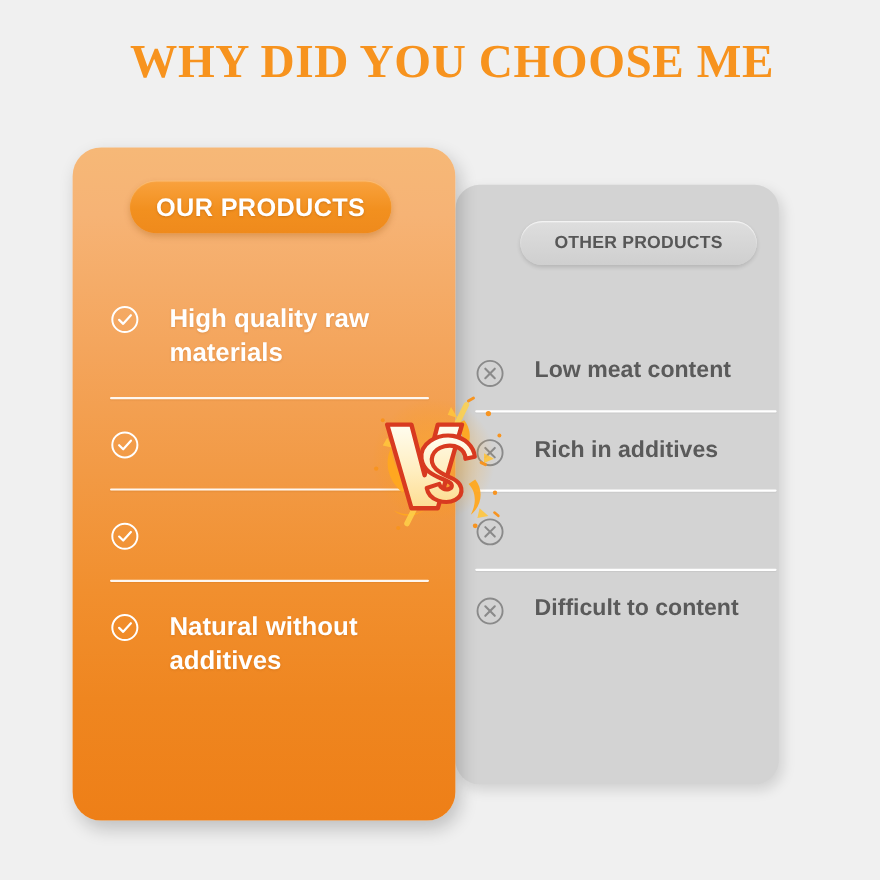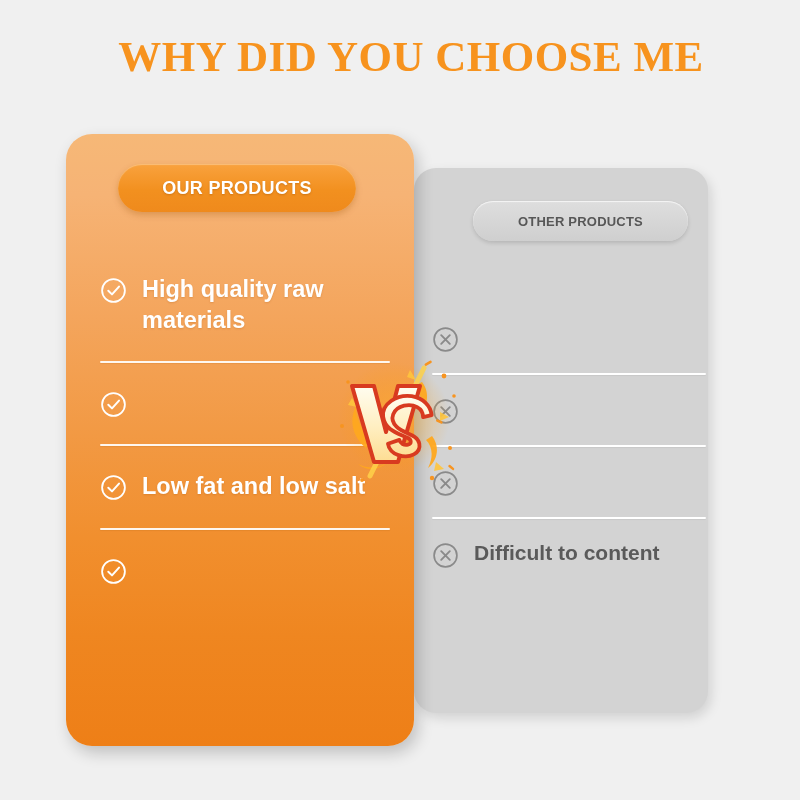--- a/index.html
+++ b/index.html
@@ -72,21 +72,21 @@
     height: 48px;
     border-radius: 24px;
     background: linear-gradient(180deg, #f9a23e 0%, #f2901f 55%, #ef8a1c 100%);
     box-shadow: 0 3px 6px rgba(150,80,0,0.28), inset 0 1px 1px rgba(255,255,255,0.32);
     display: flex;
     align-items: center;
     justify-content: center;
   }
   #badge-our-products .badge-text {
     color: #ffffff;
-    font-size: 18px;
+    font-size: 23px;
     font-weight: bold;
     letter-spacing: 0.3px;
     text-shadow: 0 1px 2px rgba(140,70,0,0.35);
     white-space: nowrap;
   }
 
   #badge-other-products {
     position: absolute;
     left: 59px;
     top: 33px;
@@ -94,21 +94,21 @@
     height: 40px;
     border-radius: 20px;
     background: linear-gradient(180deg, #dedede 0%, #d5d5d5 60%, #cfcfcf 100%);
     box-shadow: 0 2px 4px rgba(0,0,0,0.14), inset 0 1px 1px rgba(255,255,255,0.7);
     display: flex;
     align-items: center;
     justify-content: center;
   }
   #badge-other-products .badge-text {
     color: #575757;
-    font-size: 13px;
+    font-size: 16px;
     font-weight: bold;
     letter-spacing: 0.2px;
     white-space: nowrap;
   }
 
   
   .list {
     position: absolute;
     box-sizing: border-box;
   }
@@ -119,21 +119,21 @@
   }
   #list-other {
     left: 18px;
     top: 155px;
     width: 274px;
   }
 
   .list-item {
     display: flex;
     align-items: flex-start;
-    gap: 15px;
+    gap: 27px;
   }
   .item-icon {
     flex: 0 0 auto;
     width: 27px;
     height: 27px;
     margin-top: 3px;
   }
   .item-icon svg { display: block; width: 27px; height: 27px; }
 
   .item-label {
@@ -193,33 +193,35 @@
 
   <div class="list" id="list-other">
 
     <div class="list-item">
       <span class="item-icon">
         <svg viewBox="0 0 27 27">
           <circle cx="13.5" cy="13.5" r="11.4" fill="none" stroke="#8a8a8a" stroke-width="1.7"></circle>
           <path d="M9.2 9.2 L17.8 17.8 M17.8 9.2 L9.2 17.8" stroke="#8a8a8a" stroke-width="1.9" stroke-linecap="round"></path>
         </svg>
       </span>
+      <span class="item-label">Low meat content</span>
     </div>
 
     <div class="row-gap-a"></div>
     <div class="divider"></div>
     <div class="row-gap-b"></div>
 
     <div class="list-item">
       <span class="item-icon">
         <svg viewBox="0 0 27 27">
           <circle cx="13.5" cy="13.5" r="11.4" fill="none" stroke="#8a8a8a" stroke-width="1.7"></circle>
           <path d="M9.2 9.2 L17.8 17.8 M17.8 9.2 L9.2 17.8" stroke="#8a8a8a" stroke-width="1.9" stroke-linecap="round"></path>
         </svg>
       </span>
+      <span class="item-label">Rich in additives</span>
     </div>
 
     <div class="row-gap-a"></div>
     <div class="divider"></div>
     <div class="row-gap-b"></div>
 
     <div class="list-item">
       <span class="item-icon">
         <svg viewBox="0 0 27 27">
           <circle cx="13.5" cy="13.5" r="11.4" fill="none" stroke="#8a8a8a" stroke-width="1.7"></circle>
@@ -280,34 +282,34 @@
     <div class="divider"></div>
     <div class="row-gap-b"></div>
 
     <div class="list-item">
       <span class="item-icon">
         <svg viewBox="0 0 27 27">
           <circle cx="13.5" cy="13.5" r="11.4" fill="none" stroke="#ffffff" stroke-width="1.8"></circle>
           <path d="M8.3 13.8 L12.0 17.4 L19.0 9.6" fill="none" stroke="#ffffff" stroke-width="2.0" stroke-linecap="round" stroke-linejoin="round"></path>
         </svg>
       </span>
-      <span class="item-label">Low fat and low salt</span>
     </div>
 
     <div class="row-gap-a"></div>
     <div class="divider"></div>
     <div class="row-gap-b"></div>
 
     <div class="list-item">
       <span class="item-icon">
         <svg viewBox="0 0 27 27">
           <circle cx="13.5" cy="13.5" r="11.4" fill="none" stroke="#ffffff" stroke-width="1.8"></circle>
           <path d="M8.3 13.8 L12.0 17.4 L19.0 9.6" fill="none" stroke="#ffffff" stroke-width="2.0" stroke-linecap="round" stroke-linejoin="round"></path>
         </svg>
       </span>
+      <span class="item-label">Natural without additives</span>
     </div>
 
   </div>
 </div>
 
 <div id="vs-graphic">
   <svg viewBox="0 0 128 136" width="128" height="136">
     <defs>
       <linearGradient id="vsFill" x1="0" y1="0" x2="0" y2="1">
         <stop offset="0%" stop-color="#fffdf0"></stop>

